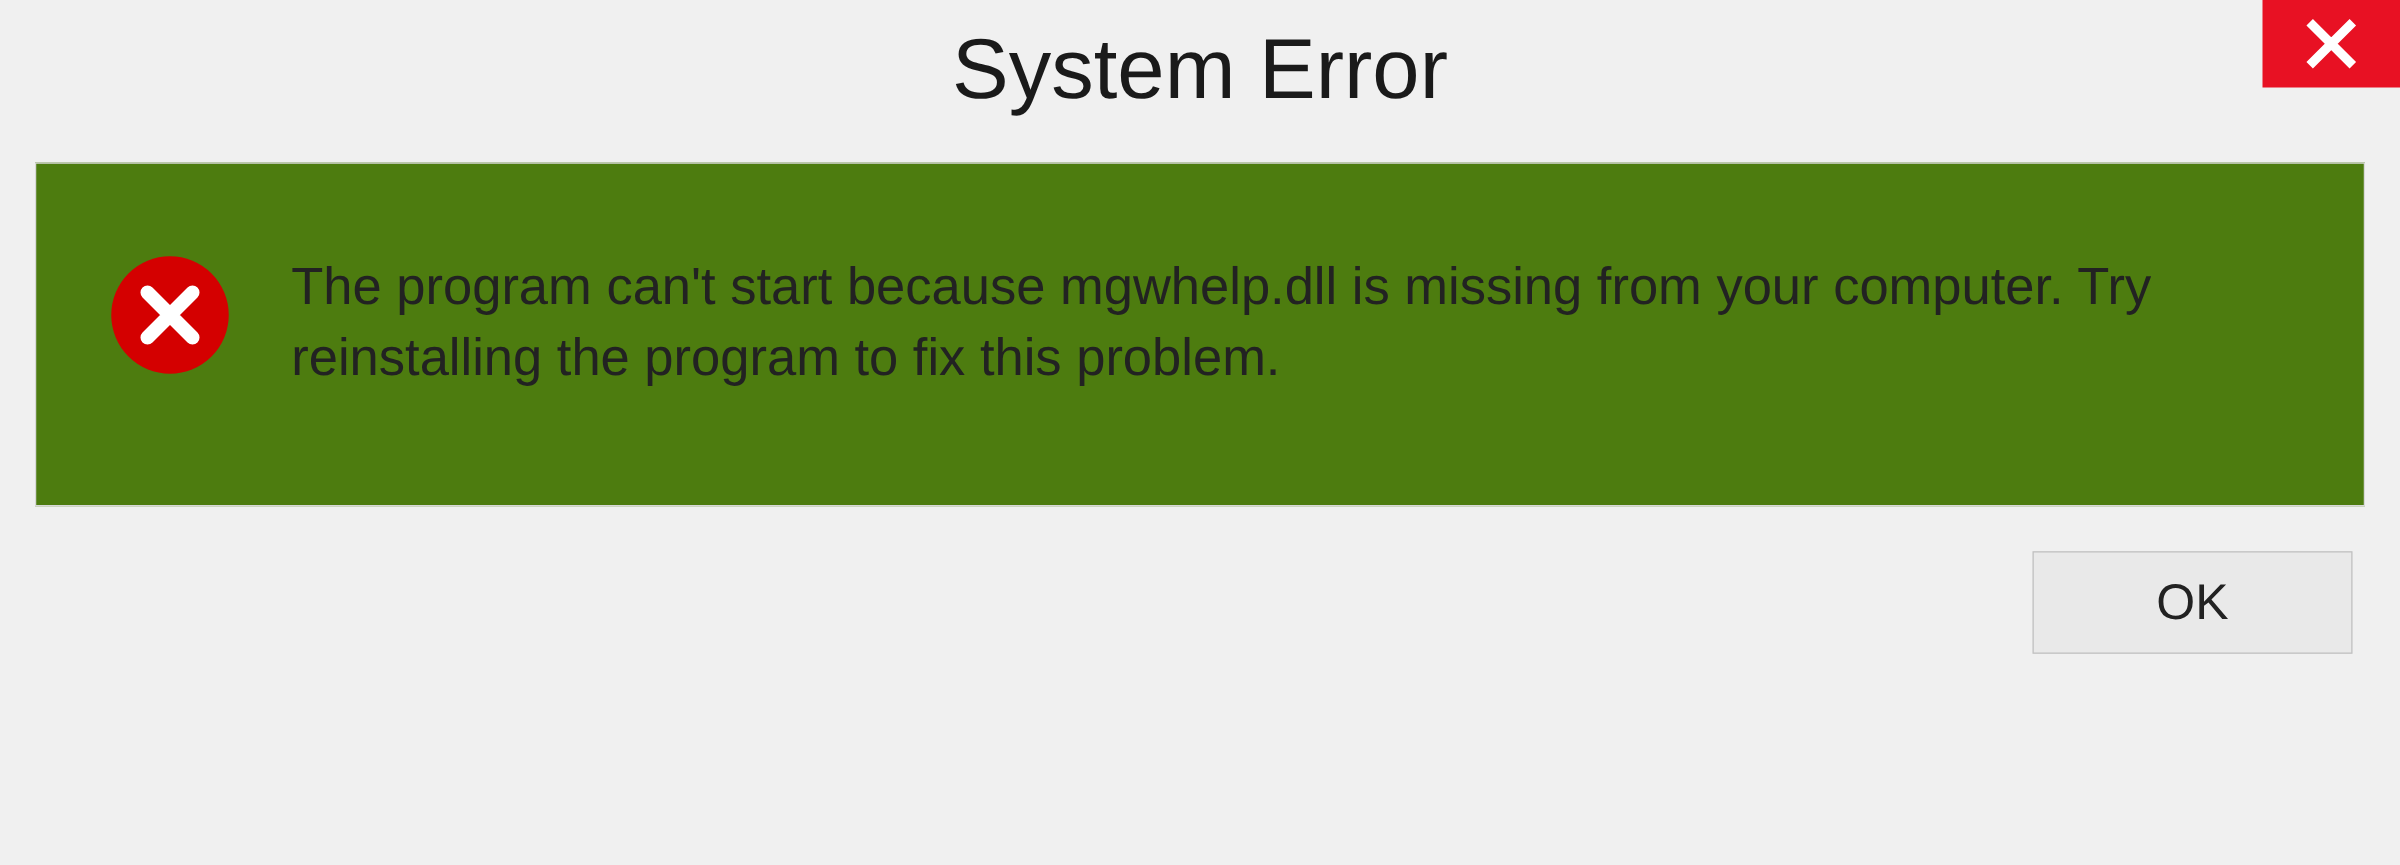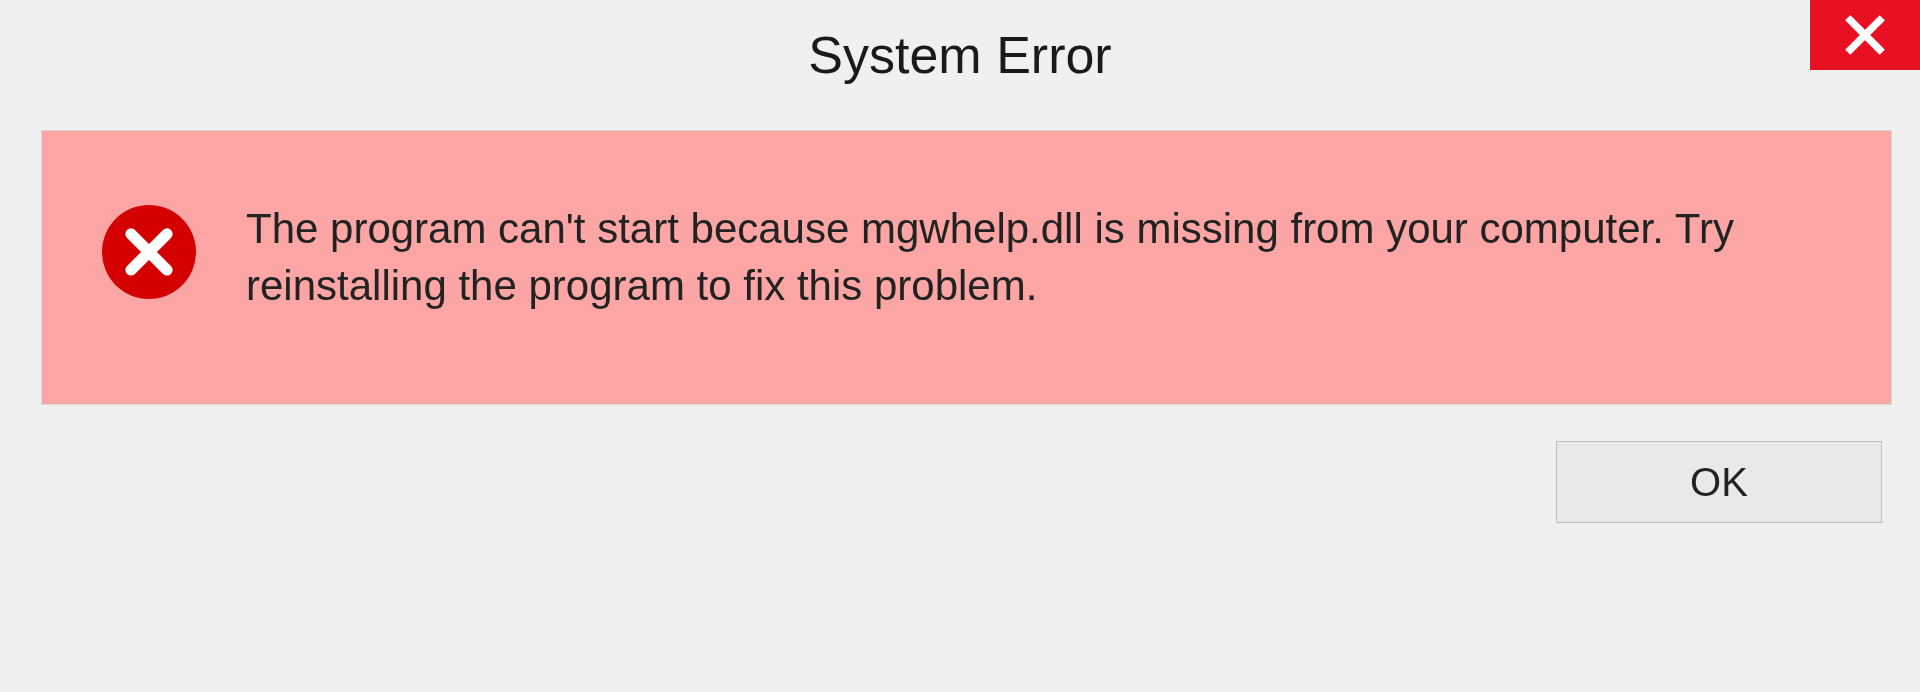--- a/index.html
+++ b/index.html
@@ -15,43 +15,43 @@
       position: relative;
     }
     .titlebar {
       position: relative;
       height: 110px;
       display: flex;
       align-items: center;
       justify-content: center;
     }
     .title-text {
-      font-size: 52px;
+      font-size: 68px;
       color: #1a1a1a;
       font-weight: 400;
     }
     .close-btn {
       position: absolute;
       top: 0;
       right: 0;
       width: 110px;
       height: 70px;
       background: #e81123;
       display: flex;
       align-items: center;
       justify-content: center;
       cursor: pointer;
     }
     .close-btn svg {
       width: 44px;
       height: 44px;
     }
     .content-box {
-      margin: 20px 28px 0 41px;
-      background: #fca5a5;
+      margin: 20px 28px 0 28px;
+      background: #4d7c0f;
       border: 1px solid #d8d8d8;
       padding: 70px 84px 90px 60px;
       display: flex;
       align-items: flex-start;
       gap: 50px;
     }
     .error-icon {
       flex-shrink: 0;
       width: 94px;
       height: 94px;
@@ -82,21 +82,21 @@
       padding: 16px 10px 0 0;
     }
     .watermark {
       font-size: 54px;
       font-weight: 800;
       color: #d8001e;
       letter-spacing: 1px;
       font-family: Arial, sans-serif;
     }
     .ok-btn {
-      width: 326px;
+      width: 256px;
       height: 82px;
       background: #e9e9e9;
       border: 1px solid #bfbfbf;
       font-size: 40px;
       color: #222;
       display: flex;
       align-items: center;
       justify-content: center;
       cursor: pointer;
       font-family: inherit;

